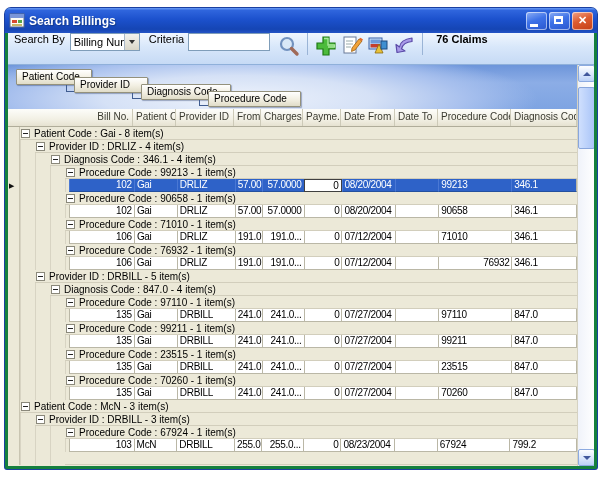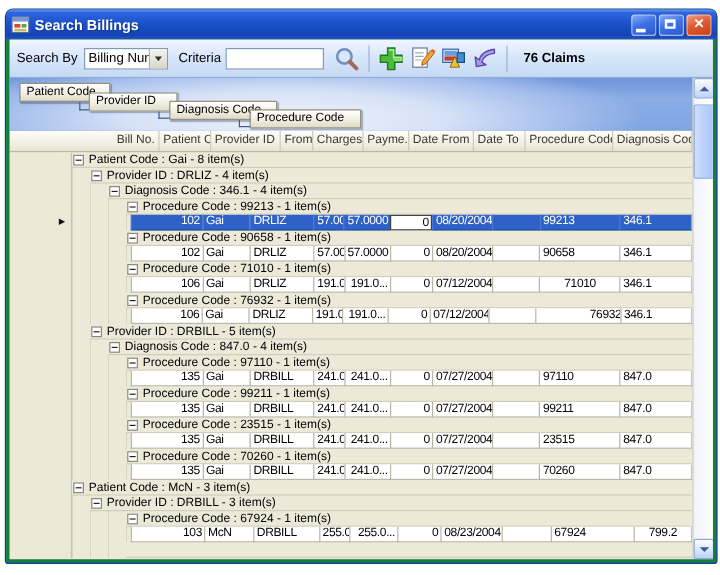--- a/index.html
+++ b/index.html
@@ -20,21 +20,21 @@
   .winbtn.red{background:linear-gradient(160deg,#f2a488 0%,#dd5c31 45%,#c43e15 100%);}
   .glyph-min{position:absolute;left:4px;bottom:3px;width:8px;height:3px;background:#fff;}
   .glyph-max{position:absolute;left:5px;top:4px;width:9px;height:8px;border:2px solid #fff;border-top-width:3px;box-sizing:border-box;background:transparent;}
   .glyph-x{position:absolute;inset:0;color:#fff;font-size:11px;font-weight:bold;text-align:center;line-height:17px;}
 
   
   .client{position:absolute;left:3px;right:3px;top:25px;bottom:3px;background:#ece9d8;
           display:flex;flex-direction:column;overflow:hidden;}
 
   
-  .toolbar{height:31px;flex:0 0 31px;display:flex;align-items:center;
+  .toolbar{height:31px;flex:0 0 31px;display:flex;
            background:linear-gradient(180deg,#f0f6fe 0%,#dcea fb 40%,#cddff7 75%,#c3d8f4 100%);
            background:linear-gradient(180deg,#f0f6fe 0%,#d8e7fa 45%,#c6daf5 100%);
            border-bottom:1px solid #8fb0da;font-size:11px;color:#000;}
   .tlabel{margin-left:6px;white-space:nowrap;}
   .combo{margin-left:5px;width:70px;height:18px;background:#fff;border:1px solid #7f9db9;display:flex;align-items:center;box-sizing:border-box;}
   .combo .val{flex:1;padding-left:3px;font-size:11px;white-space:nowrap;overflow:hidden;}
   .combo .btn{width:14px;height:16px;background:linear-gradient(180deg,#f4f3ee,#d9d6c8);border-left:1px solid #aab8c8;
               display:flex;align-items:center;justify-content:center;}
   .combo .btn span{width:0;height:0;border-left:3px solid transparent;border-right:3px solid transparent;border-top:4px solid #333;}
   .tinput{margin-left:4px;width:82px;height:18px;background:#fff;border:1px solid #7f9db9;box-sizing:border-box;font-size:11px;padding:0 2px;font-family:"Liberation Sans",sans-serif;}
@@ -51,21 +51,21 @@
        font-size:10px;line-height:14px;padding:0 5px;color:#000;box-shadow:1px 1px 1px rgba(20,40,90,.35);white-space:nowrap;overflow:hidden;}
   .conn{position:absolute;border-left:1px solid #3f5c90;border-bottom:1px solid #3f5c90;}
 
   
   .gridwrap{flex:1;display:flex;min-height:0;}
   .gcontent{width:569px;flex:0 0 569px;display:flex;flex-direction:column;min-height:0;}
   .ghead{height:17px;flex:0 0 17px;display:flex;background:linear-gradient(180deg,#fdfdfa 0%,#f2f0e4 60%,#e6e2d1 100%);
          border-bottom:1px solid #b0ad9a;font-size:10px;color:#3a3a30;}
   .hcell{box-sizing:border-box;border-right:1px solid #cdcab8;padding:0 3px;line-height:16px;white-space:nowrap;overflow:hidden;}
   .rows{flex:1;overflow:hidden;background:#ece9d8;font-size:10px;}
-  .grow{display:flex;height:13px;box-sizing:border-box;margin-left:40px;}
+  .grow{display:flex;height:13px;box-sizing:border-box;}
   .mgn{width:11px;flex:0 0 11px;background:#ece9d8;border-right:1px solid #c9c5b2;position:relative;}
   .cur{position:absolute;left:1px;top:2px;font-size:7px;color:#111;line-height:9px;}
   .ind{flex:0 0 auto;background-image:repeating-linear-gradient(to right,#d8d4c3 0 1px,transparent 1px 15px);}
   .gbox{flex:1;display:flex;align-items:center;border-bottom:1px solid #d2cebc;overflow:hidden;}
   .gicon{width:9px;height:9px;flex:0 0 9px;background:#fff;border:1px solid #8a887a;box-sizing:border-box;position:relative;margin-left:1px;}
   .gicon::after{content:"";position:absolute;left:1px;right:1px;top:3px;height:1px;background:#222;}
   .glabel{margin-left:4px;white-space:nowrap;color:#000;}
   .cell{box-sizing:border-box;background:#fff;border-left:1px solid #bab7a6;border-bottom:1px solid #bab7a6;
         padding:0 2px;line-height:12px;white-space:nowrap;overflow:hidden;color:#000;letter-spacing:-0.3px;}
   .cell:last-child{border-right:1px solid #bab7a6;}
@@ -274,21 +274,21 @@
                 <div class="mgn"></div>
                 <div class="ind" style="width: 49px;"></div>
                 <div class="cell ar" style="width: 65px;">106</div>
                 <div class="cell al" style="width: 43px;">Gai</div>
                 <div class="cell al" style="width: 58px;">DRLIZ</div>
                 <div class="cell al" style="width: 27px;">191.0...</div>
                 <div class="cell ar" style="width: 42px;">191.0...</div>
                 <div class="cell ar" style="width: 38px;">0</div>
                 <div class="cell al" style="width: 54px;">07/12/2004</div>
                 <div class="cell al" style="width: 43px;"></div>
-                <div class="cell al" style="width: 73px; text-align: center;">71010</div>
+                <div class="cell al" style="width: 73px;">71010</div>
                 <div class="cell al" style="width: 66px;">346.1</div>
               </div>
               <div class="grow">
                 <div class="mgn"></div>
                 <div class="ind" style="width: 45px;"></div>
                 <div class="gbox">
                   <span class="gicon"></span>
                   <span class="glabel">Procedure Code : 76932 - 1 item(s)</span>
                 </div>
               </div>
@@ -439,21 +439,21 @@
                 <div class="ind" style="width: 49px;"></div>
                 <div class="cell ar" style="width: 65px;">103</div>
                 <div class="cell al" style="width: 43px;">McN</div>
                 <div class="cell al" style="width: 58px;">DRBILL</div>
                 <div class="cell al" style="width: 27px;">255.0...</div>
                 <div class="cell ar" style="width: 42px;">255.0...</div>
                 <div class="cell ar" style="width: 38px;">0</div>
                 <div class="cell al" style="width: 54px;">08/23/2004</div>
                 <div class="cell al" style="width: 43px;"></div>
                 <div class="cell al" style="width: 73px;">67924</div>
-                <div class="cell al" style="width: 52px; text-align: center;">799.2</div>
+                <div class="cell al" style="width: 68px;">799.2</div>
               </div>
               <div class="grow">
                 <div class="mgn"></div>
                 <div class="ind" style="width: 45px;"></div>
                 <div class="gbox">
                   <span class="glabel"></span>
                 </div>
               </div>
             </div>
         </div>

